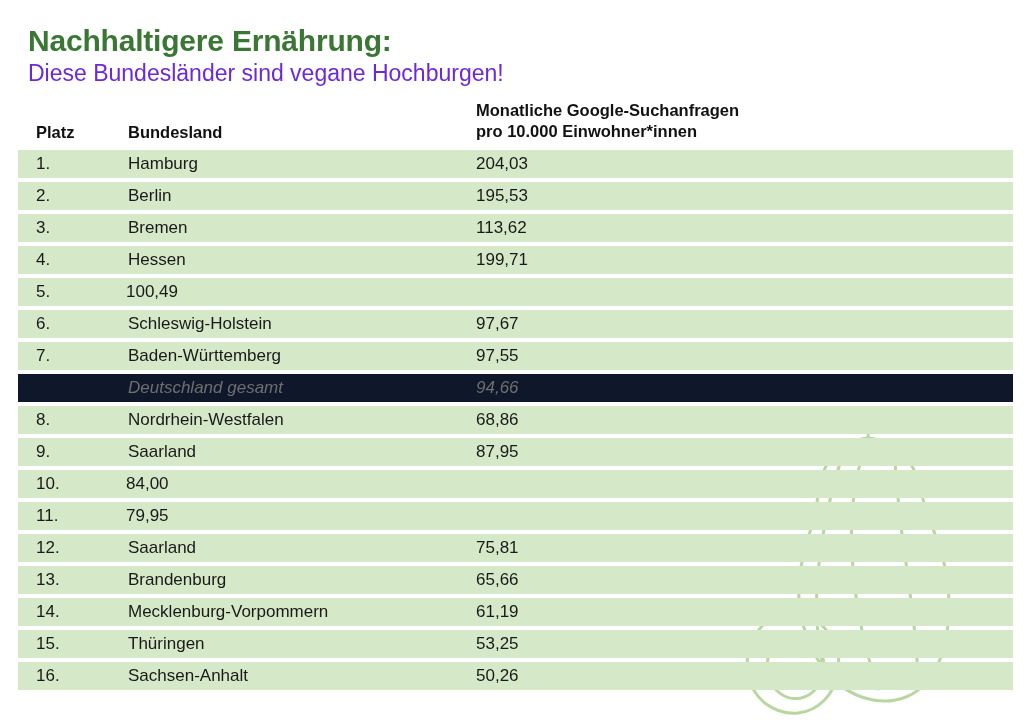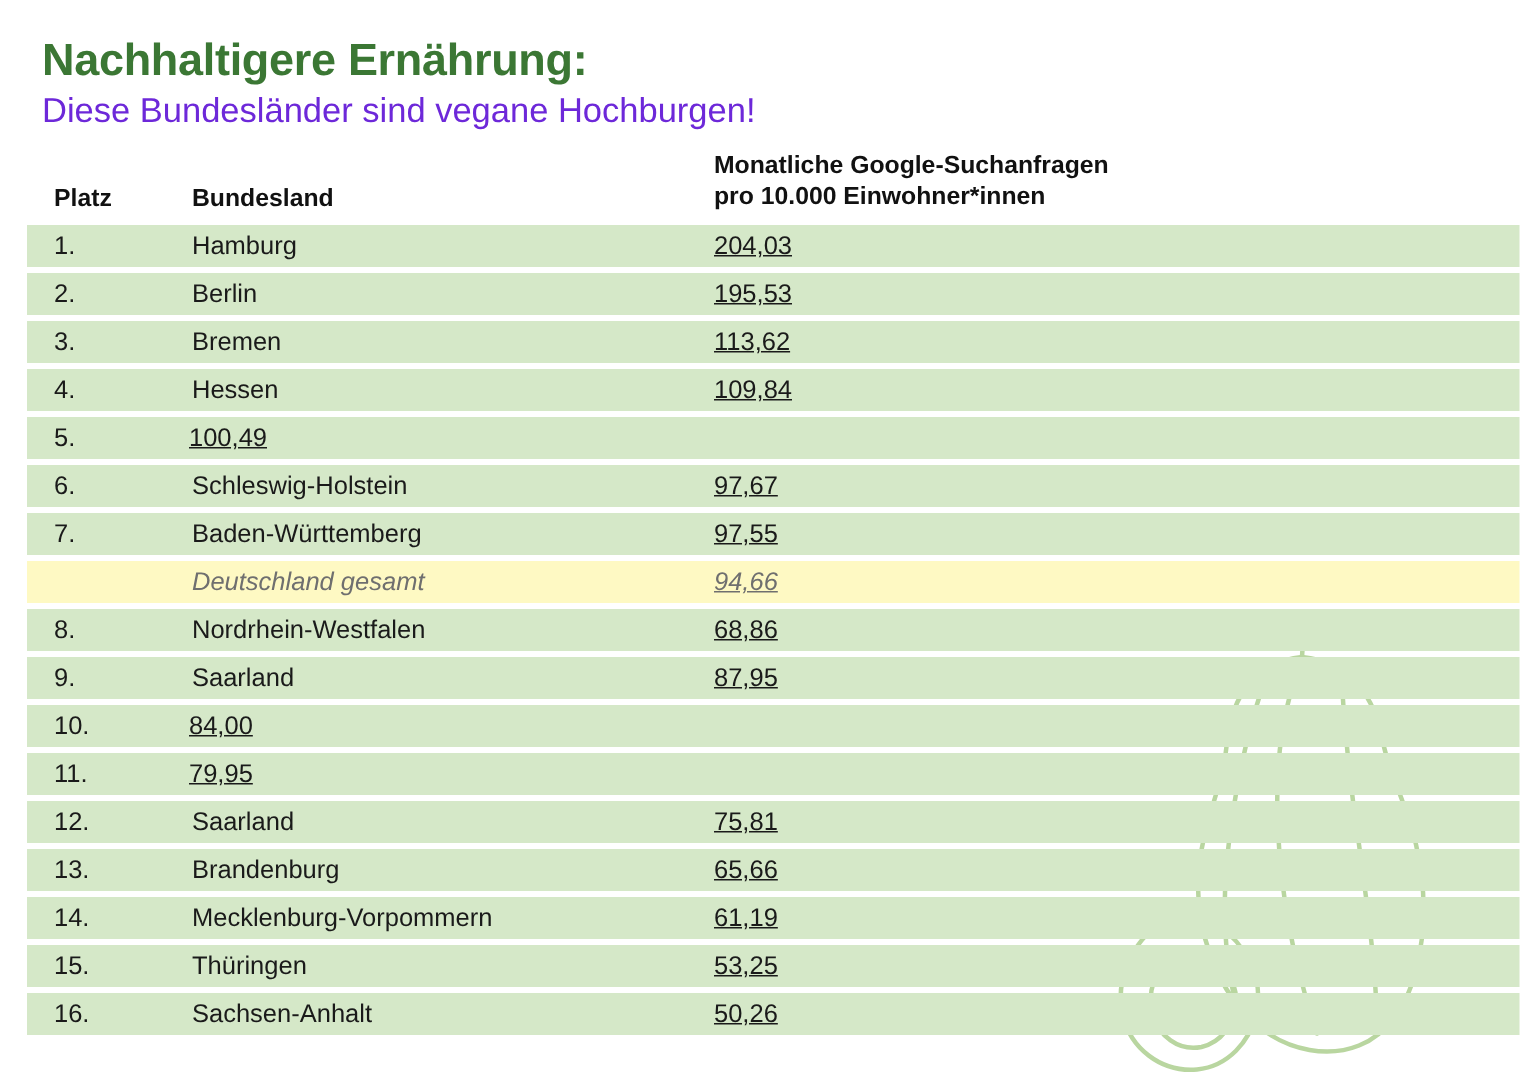--- a/index.html
+++ b/index.html
@@ -64,27 +64,27 @@
   .row {
     display: flex;
     align-items: center;
     height: 28px;
     margin-bottom: 4px;
     background: #d5e8c8;
     font-size: 17px;
     color: #1a1a1a;
   }
   .row.alt {
-    background: #fef9c3;
+    background: #0f172a;
     font-style: italic;
     color: #6f6f6f;
   }
   .cell-rank  { width: 98px; padding-left: 18px; box-sizing: border-box; }
   .cell-state { width: 350px; padding-left: 12px; box-sizing: border-box; }
-  .cell-value { flex: 1; padding-left: 10px; box-sizing: border-box; text-decoration: underline; }
+  .cell-value { flex: 1; padding-left: 10px; box-sizing: border-box; }
 
   
   .veggies {
     position: absolute;
     right: 6px;
     bottom: 0px;
     width: 300px;
     height: 320px;
     z-index: 1;
     pointer-events: none;
@@ -146,21 +146,21 @@
           <div class="cell-value">195,53</div>
         </div>
         <div class="row">
           <div class="cell-rank">3.</div>
           <div class="cell-state">Bremen</div>
           <div class="cell-value">113,62</div>
         </div>
         <div class="row">
           <div class="cell-rank">4.</div>
           <div class="cell-state">Hessen</div>
-          <div class="cell-value">109,84</div>
+          <div class="cell-value">199,71</div>
         </div>
         <div class="row">
           <div class="cell-rank">5.</div>
           <div class="cell-value">100,49</div>
         </div>
         <div class="row">
           <div class="cell-rank">6.</div>
           <div class="cell-state">Schleswig-Holstein</div>
           <div class="cell-value">97,67</div>
         </div>

